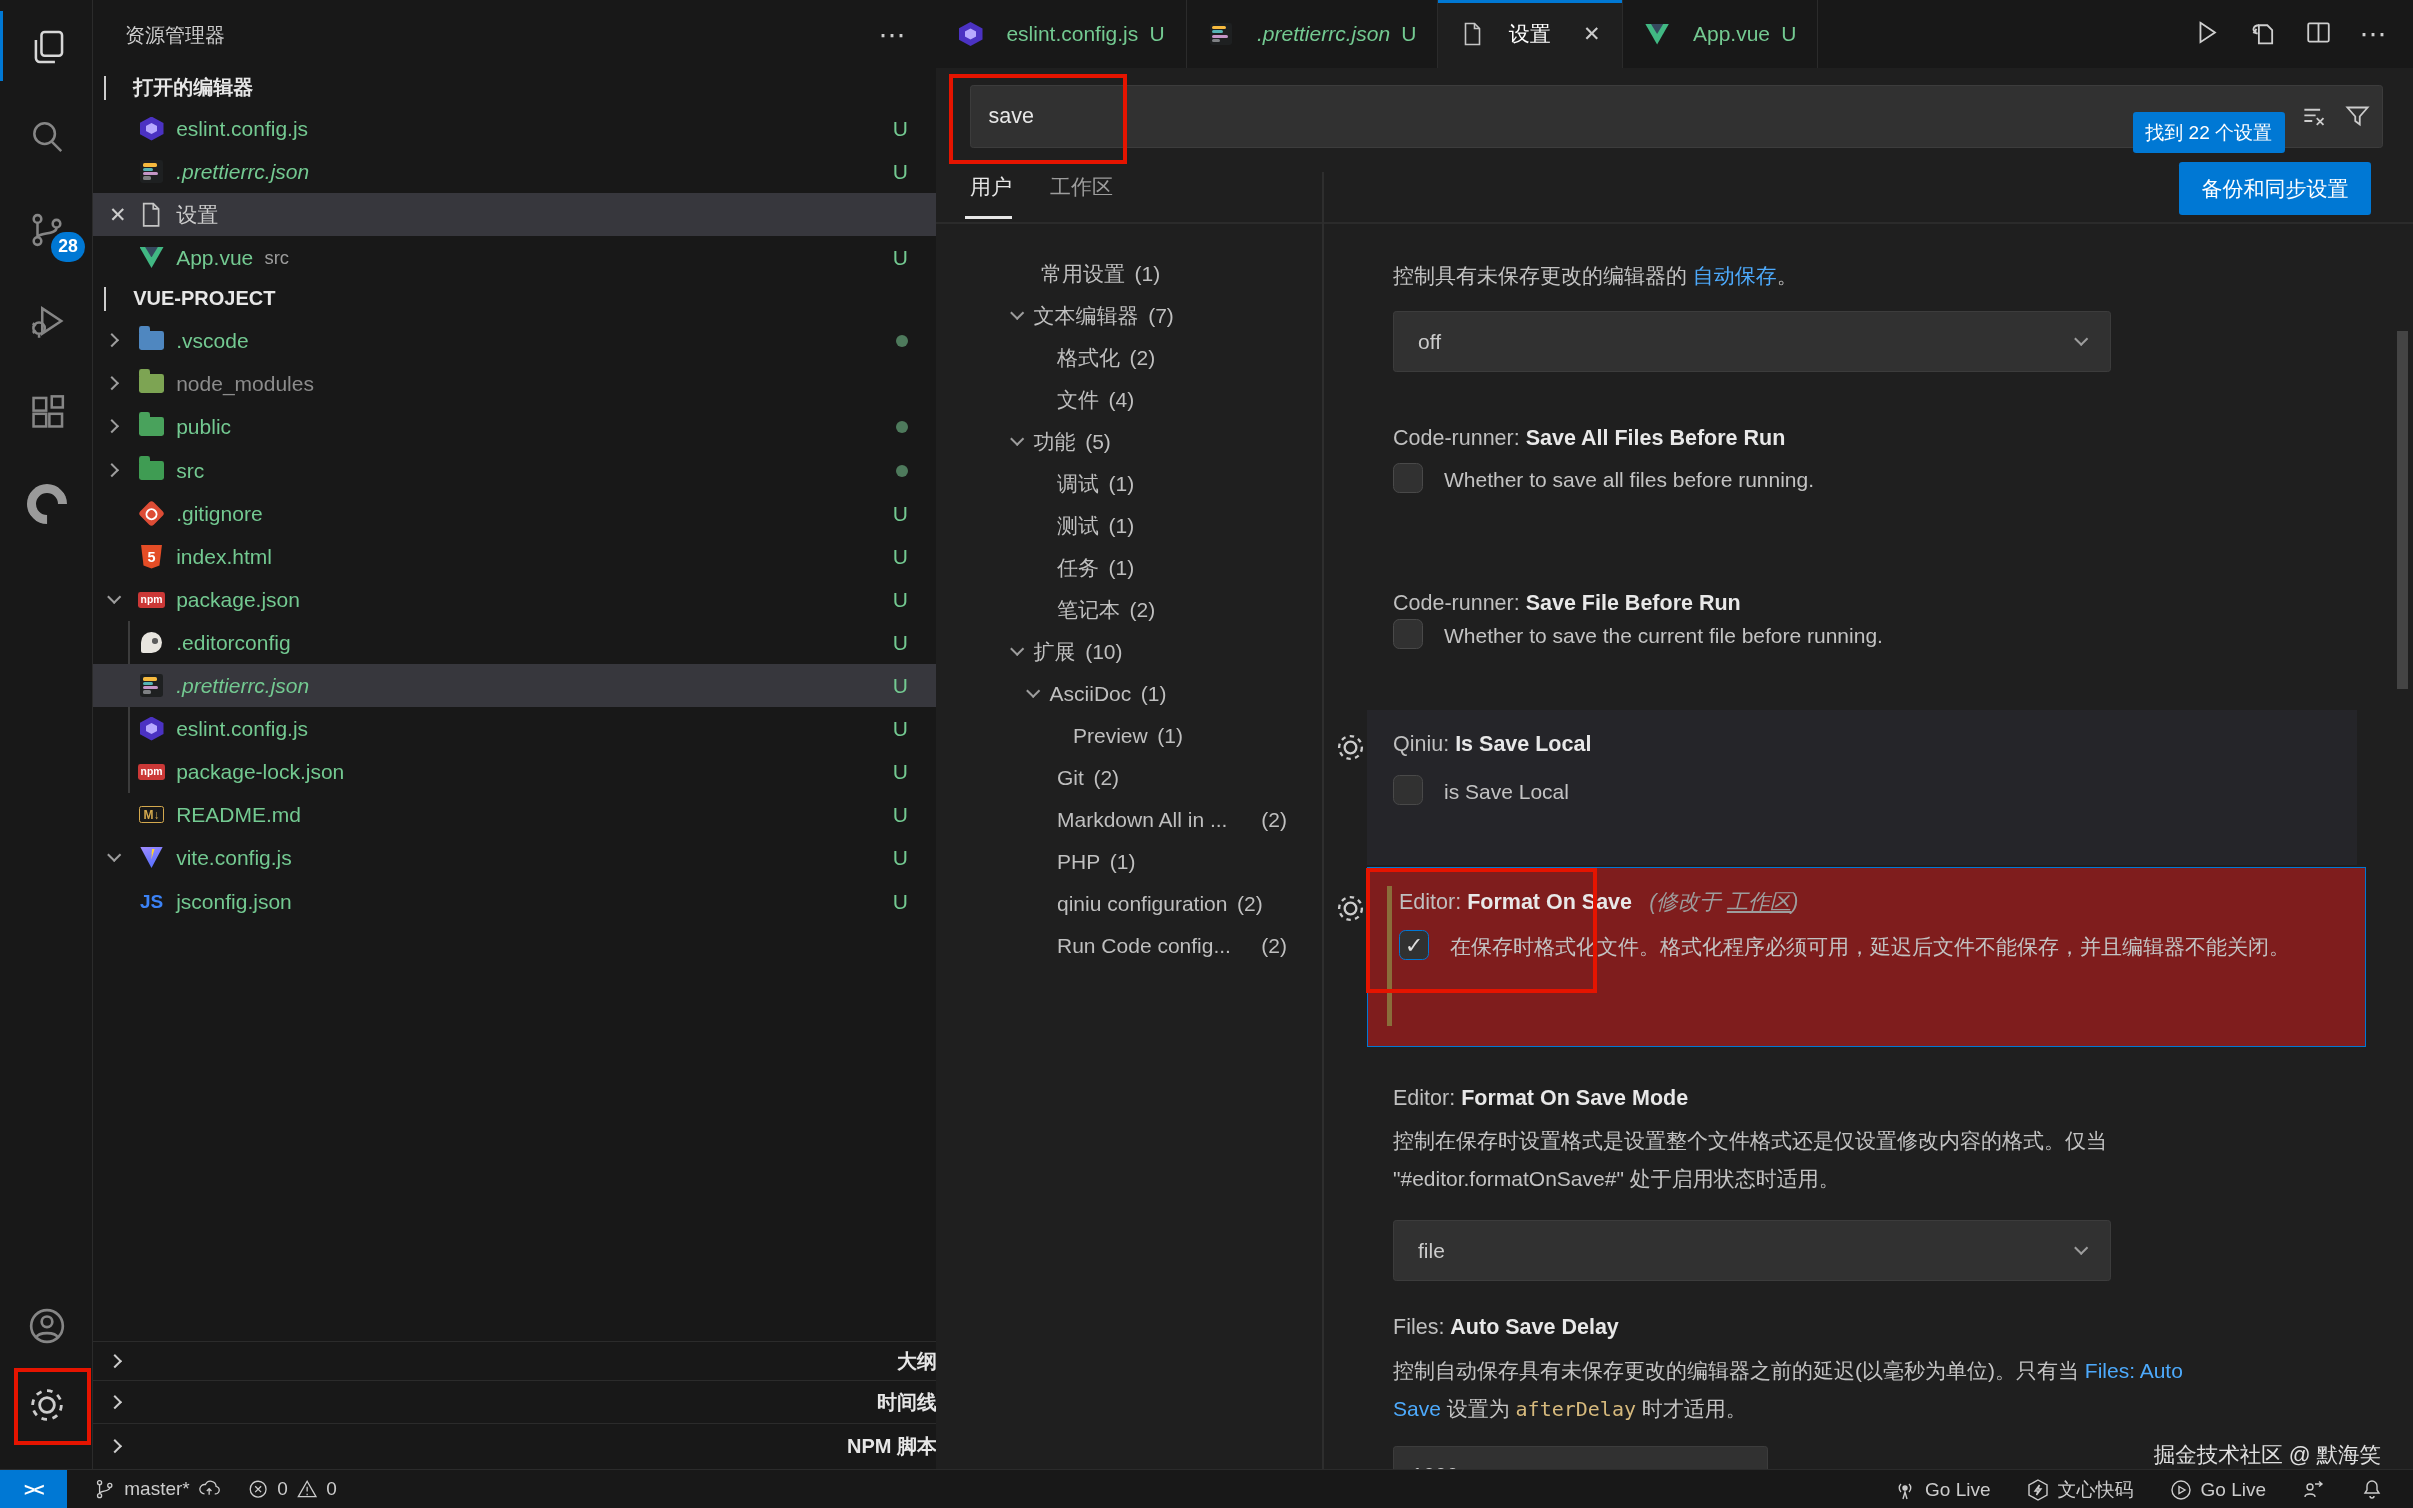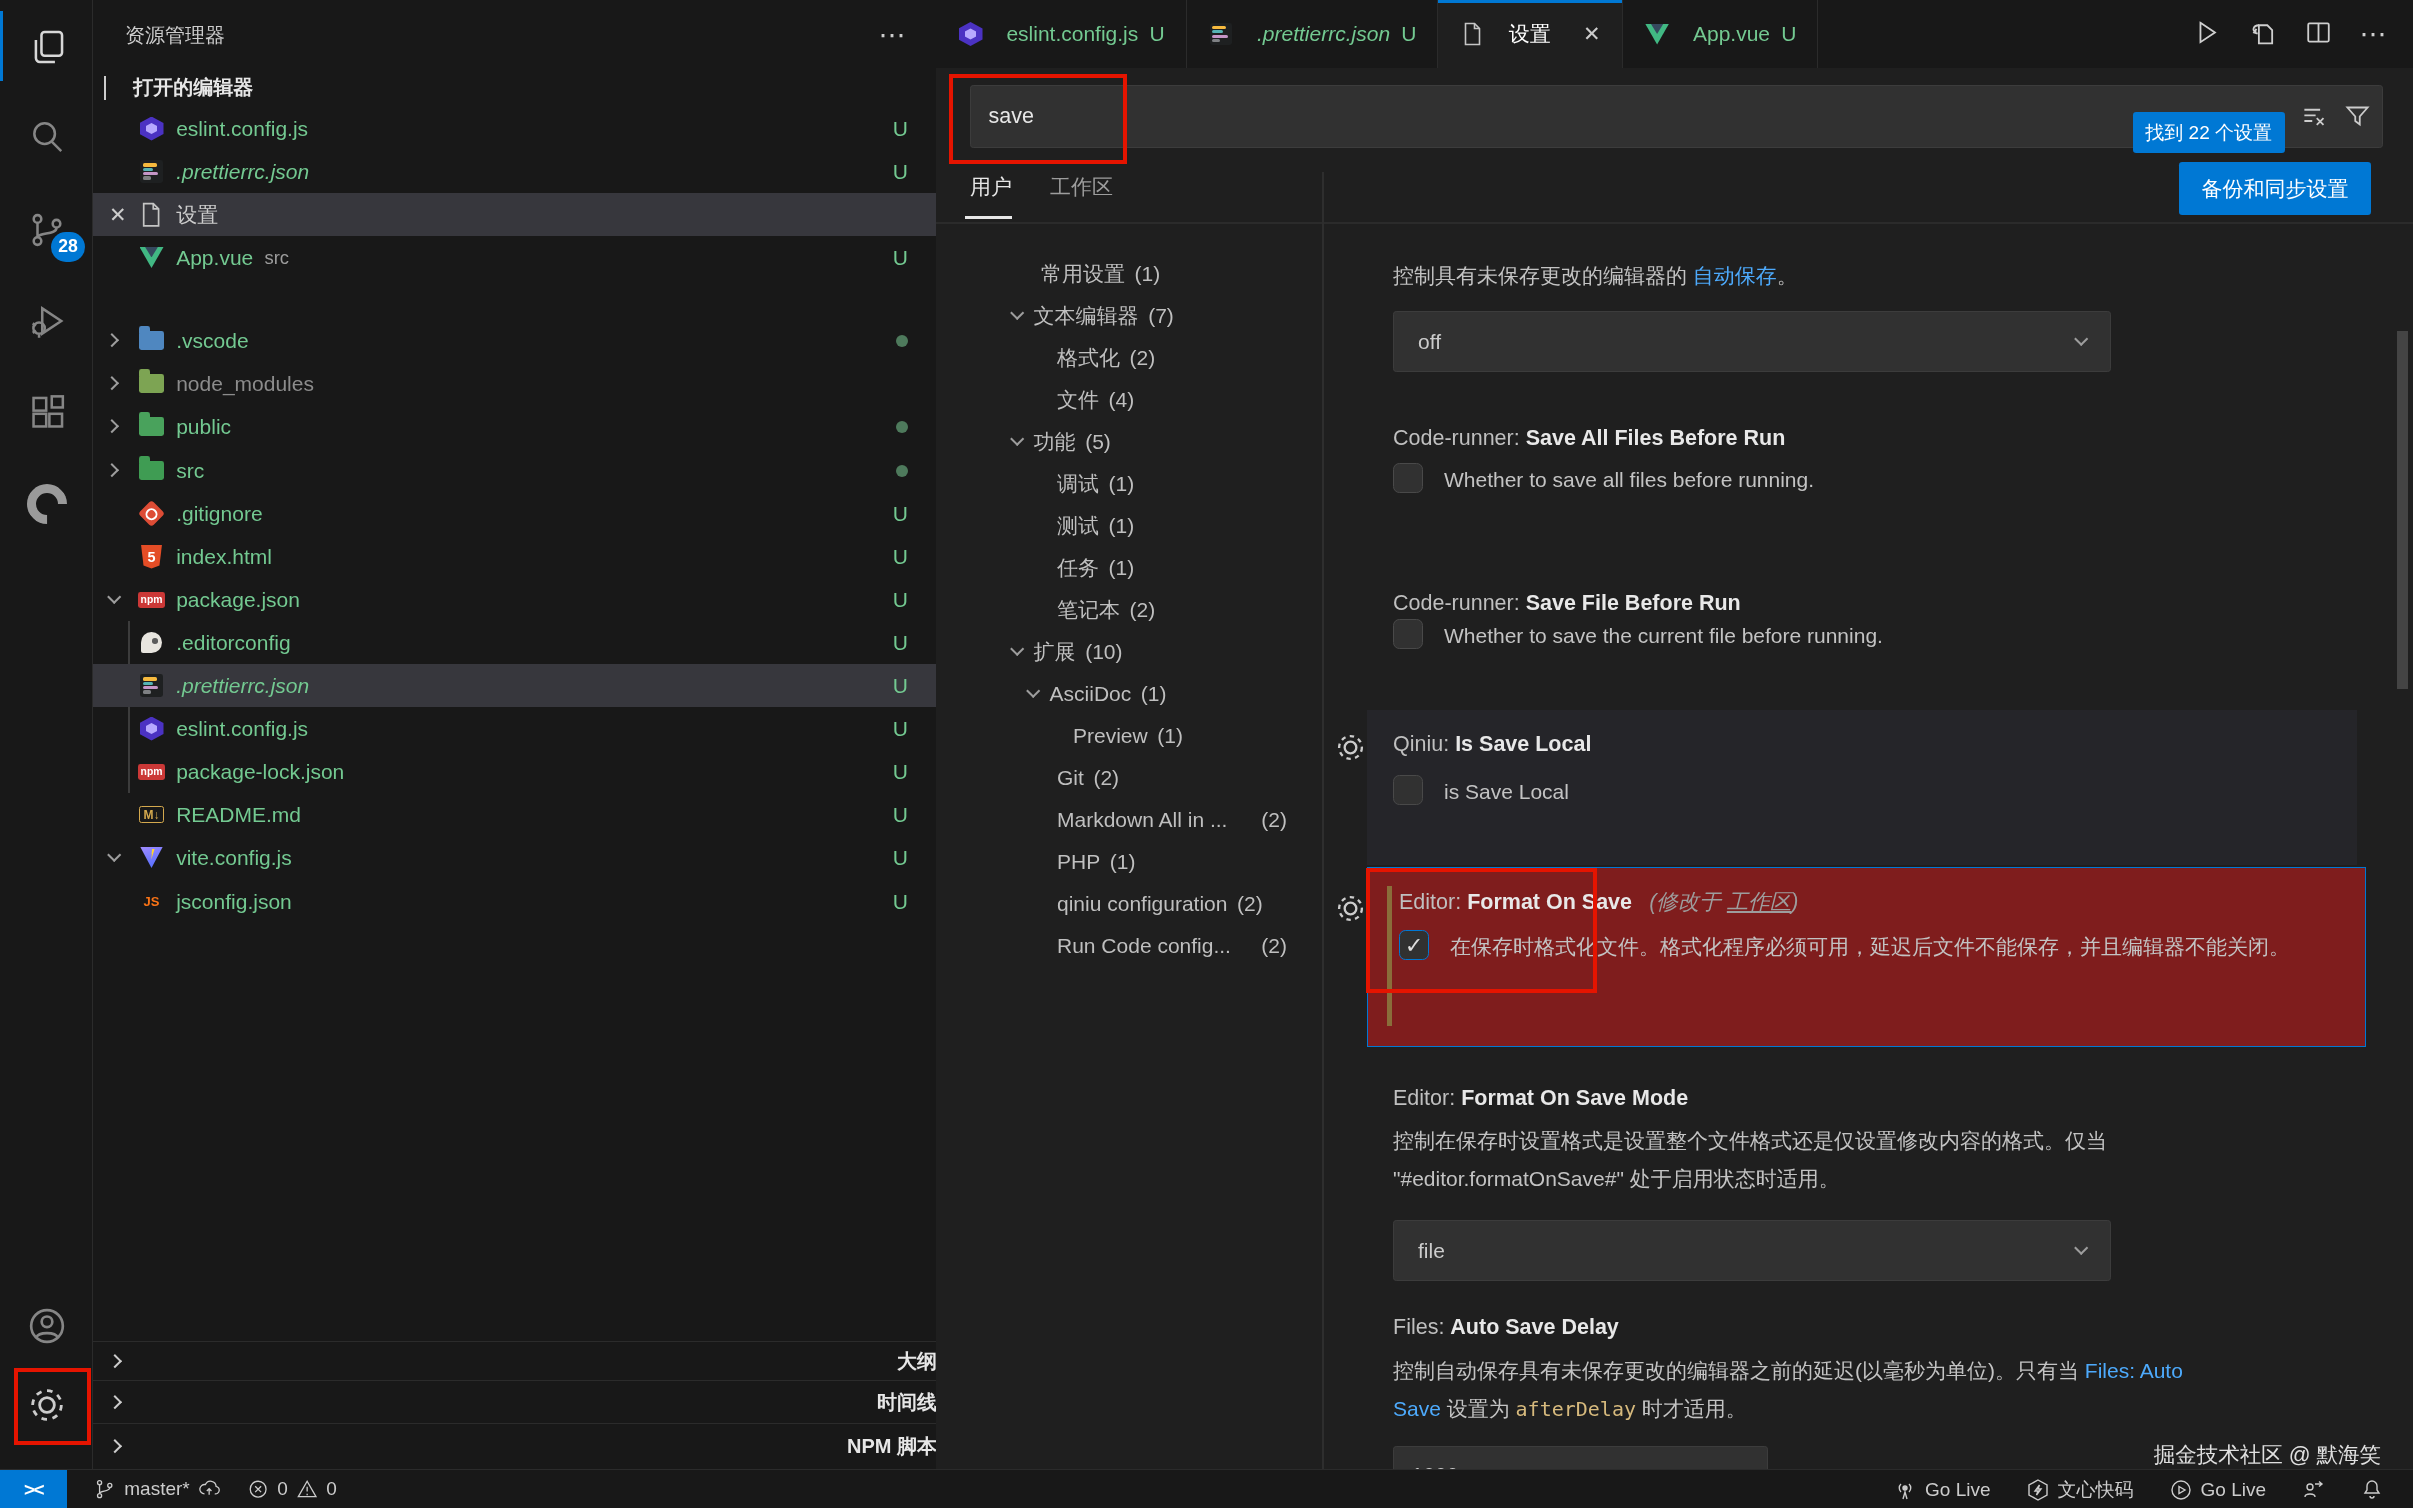--- a/index.html
+++ b/index.html
@@ -62,21 +62,21 @@
   .f-vscode { background:#4f87c0; } .f-node { background:#7da453; } .f-public { background:#49a25c; } .f-src { background:#3f9c53; }
   .i-git { width:19px; height:19px; background:#dd4c35; transform:rotate(45deg); border-radius:3.2px; display:flex;align-items:center;justify-content:center; }
   .i-git::after { content:""; width:8px; height:8px; border:2.4px solid #fff; border-radius:50%; }
   .i-html { width:21px; height:24px; background:#e44d26; clip-path:polygon(0 0,100% 0,88% 88%,50% 100%,12% 88%); color:#fff; font-size:14.4px; font-weight:bold; display:flex;align-items:center;justify-content:center; }
   .i-npm { width:27px; height:16px; background:#cb3837; border-radius:2.4px; color:#fff; font-size:10.4px; font-weight:bold; display:flex;align-items:center;justify-content:center; }
   .i-edc { width:21px; height:21px; background:#e8e5df; border-radius:50% 50% 50% 10%; position:relative; }
   .i-edc::after { content:""; position:absolute; right:4px; top:6.4px; width:5.6px; height:5.6px; border-radius:50%; background:#5b5b5b; }
   .i-md { width:25.5px; height:17.6px; border:1.6px solid #d4a94e; border-radius:2.4px; color:#d4a94e; font-size:12px; font-weight:bold; display:flex;align-items:center;justify-content:center; }
   .i-vite { width:22.3px; height:21px; background:linear-gradient(160deg,#a18cff,#4a6bff); clip-path:polygon(0 0,50% 100%,100% 0); position:relative; }
   .i-vite::after { content:""; position:absolute; left:8px; top:1.6px; width:6.4px; height:11.2px; background:#ffd62e; clip-path:polygon(60% 0,100% 0,45% 100%,55% 45%,0 55%,50% 45%); }
-  .i-js { color:#f97316; font-weight:bold; font-size:13px; }
+  .i-js { color:#3b82f6; font-weight:bold; font-size:19px; }
   .panel { position:absolute; left:0; width:100%; height:42px; border-top:1.6px solid #2b2b2b;
            display:flex; align-items:center; gap:14.4px; padding-left:19px; font-weight:bold; font-size:20px; color:#e7e7e7;justify-content:space-between; }
 
   
   #editor { position:absolute; left:936px; top:0; width:1477px; height:1469px; background:#1f1f1f; }
   #tabbar { position:absolute; left:0; top:0; width:100%; height:68px; background:#181818; display:flex; }
   .tab { height:68px; display:flex; align-items:center; gap:11.2px; padding:0 21px;
          border-right:1.6px solid #2b2b2b; font-size:21px; background:#181818; position:relative; flex:none; }
   .tab .lbl { color:#73c991; white-space:nowrap; }
   .tab.active { background:#1f1f1f; }
@@ -257,20 +257,24 @@
     <div class="row" style="top:236px">
       <span class="slot"></span>
       <span class="ficon">
           <span class="i-vue"></span>
         </span>
       <span class="name">App.vue</span>
       <span class="hint">src</span>
       <span class="badge-u">U</span>
     </div>
 
+    <div class="sec-head" style="top:277px">
+      <span class="slot" style="width:29px"><span class="cv light"></span></span>
+      <span>VUE-PROJECT</span>
+    </div>
 
     <div class="row" style="top:319px">
       <span class="slot">
           <span class="cv right"></span>
         </span>
       <span class="ficon">
           <span class="folder f-vscode"></span>
         </span>
       <span class="name">.vscode</span>
       <span class="dot"></span>

